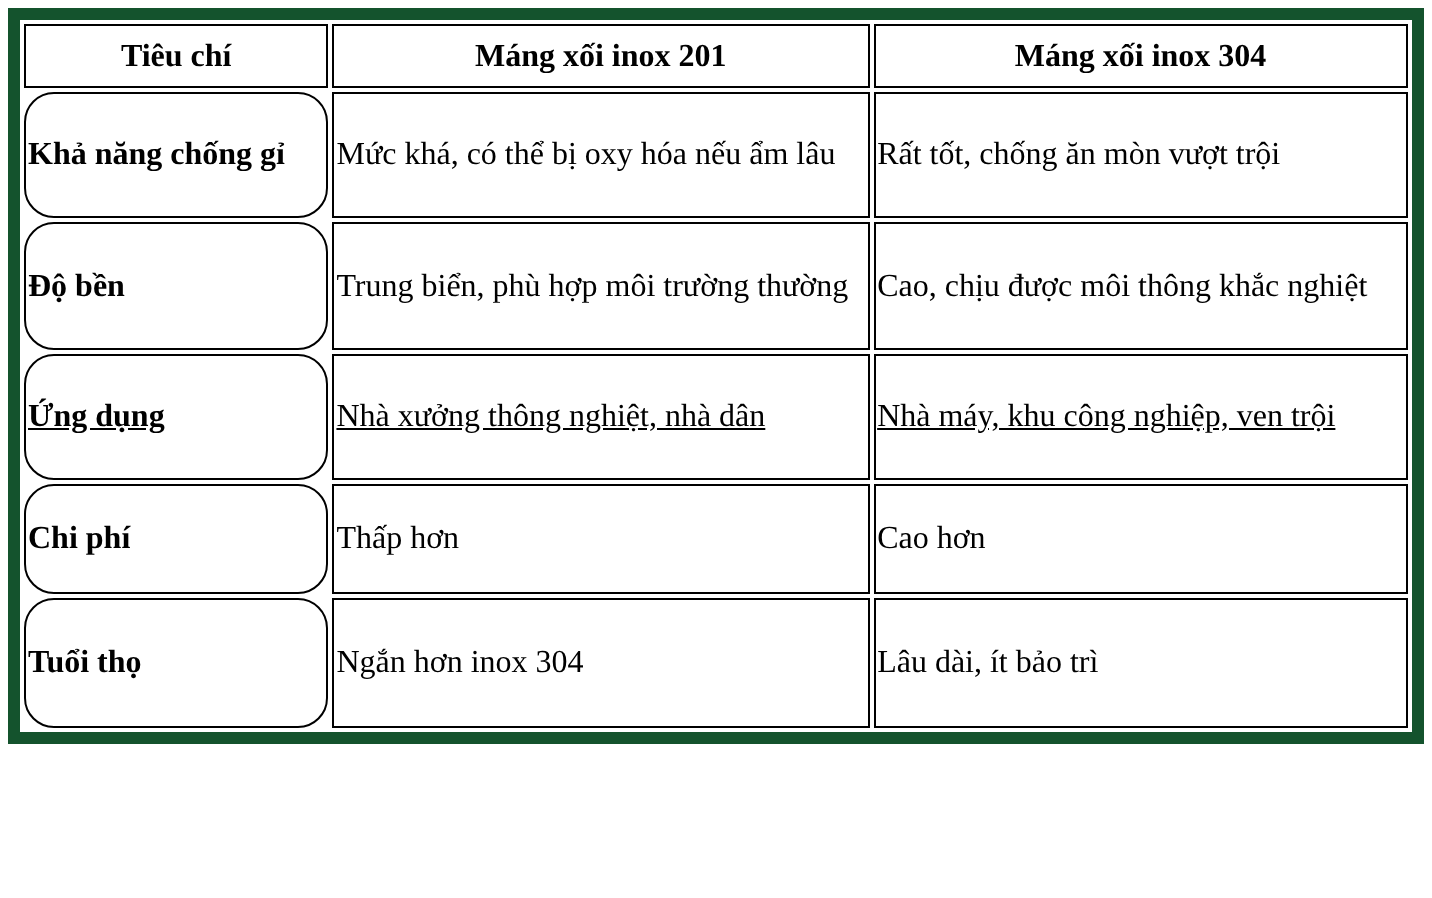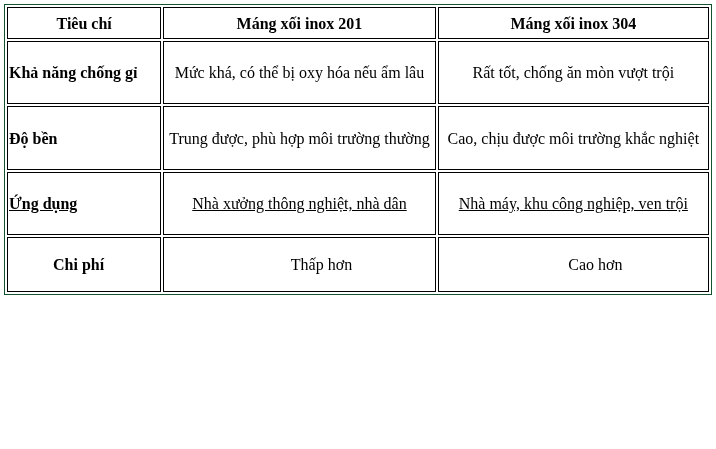--- a/index.html
+++ b/index.html
@@ -13,47 +13,47 @@
     body {
       font-family: "Liberation Serif", "DejaVu Serif", serif;
       color: #000000;
     }
     .wrap {
       position: absolute;
       left: 4px;
       top: 4px;
     }
     table.cmp {
-      border: 1px solid #14532d;
+      border: 6px solid #14532d;
       border-collapse: separate;
       border-spacing: 2px;
       width: 708px;
       font-size: 16px;
       line-height: 19px;
     }
     table.cmp td, table.cmp th {
       border: 1px solid #000;
       padding: 0 1px;
       vertical-align: middle;
     }
     table.cmp th {
       font-weight: bold;
       text-align: center;
       height: 30px;
     }
     .c1 { width: 151px; }
     .c2 { width: 270px; }
     .c3 { width: 269px; }
-    td.crit { font-weight: bold; text-align: left; }
-    td.val { text-align: center; }
+    td.crit { font-weight: bold; text-align: left; border-radius: 15px; }
+    td.val { text-align: left; }
     tr.r1 td { height: 61px; }
     tr.r2 td { height: 62px; }
     tr.r3 td { height: 61px; }
     tr.r4 td { height: 61px; text-decoration: underline; }
-    tr.r5 td { height: 53px; padding-left: 45px; }
+    tr.r5 td { height: 53px; }
     tr.r6 td { height: 63px; }
   </style>
 </head>
 <body>
 
 <div class="wrap">
   <table class="cmp">
     <thead>
       <tr>
         <th class="c1">Tiêu chí</th>
@@ -62,28 +62,33 @@
       </tr>
     </thead>
     <tbody>
       <tr class="r1">
         <td class="crit">Khả năng chống gỉ</td>
         <td class="val">Mức khá, có thể bị oxy hóa nếu ẩm lâu</td>
         <td class="val">Rất tốt, chống ăn mòn vượt trội</td>
       </tr>
       <tr class="r2">
         <td class="crit">Độ bền</td>
-        <td class="val">Trung được, phù hợp môi trường thường</td>
-        <td class="val">Cao, chịu được môi trường khắc nghiệt</td>
+        <td class="val">Trung biển, phù hợp môi trường thường</td>
+        <td class="val">Cao, chịu được môi thông khắc nghiệt</td>
       </tr>
       <tr class="r4">
         <td class="crit">Ứng dụng</td>
         <td class="val">Nhà xưởng thông nghiệt, nhà dân</td>
         <td class="val">Nhà máy, khu công nghiệp, ven trội</td>
       </tr>
       <tr class="r5">
         <td class="crit">Chi phí</td>
         <td class="val">Thấp hơn</td>
         <td class="val">Cao hơn</td>
       </tr>
+      <tr class="r6">
+        <td class="crit">Tuổi thọ</td>
+        <td class="val">Ngắn hơn inox 304</td>
+        <td class="val">Lâu dài, ít bảo trì</td>
+      </tr>
     </tbody>
   </table>
 </div>
 
 </body></html>

